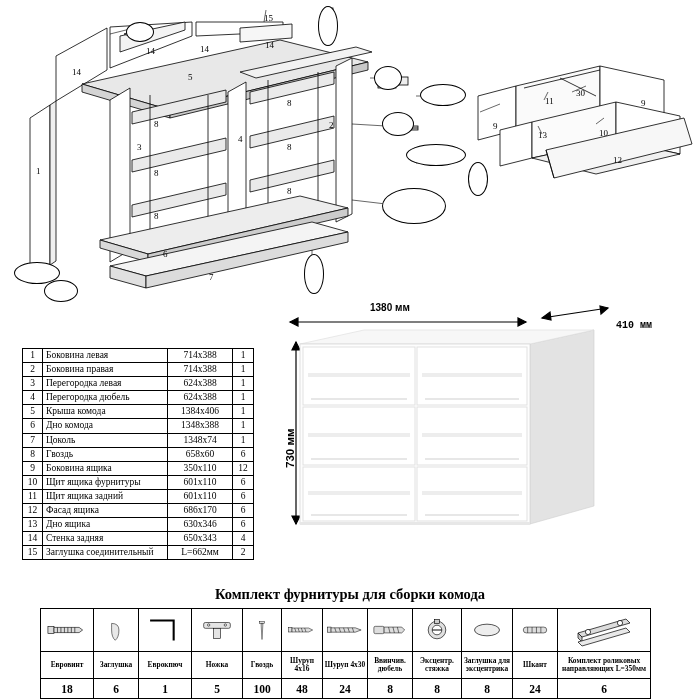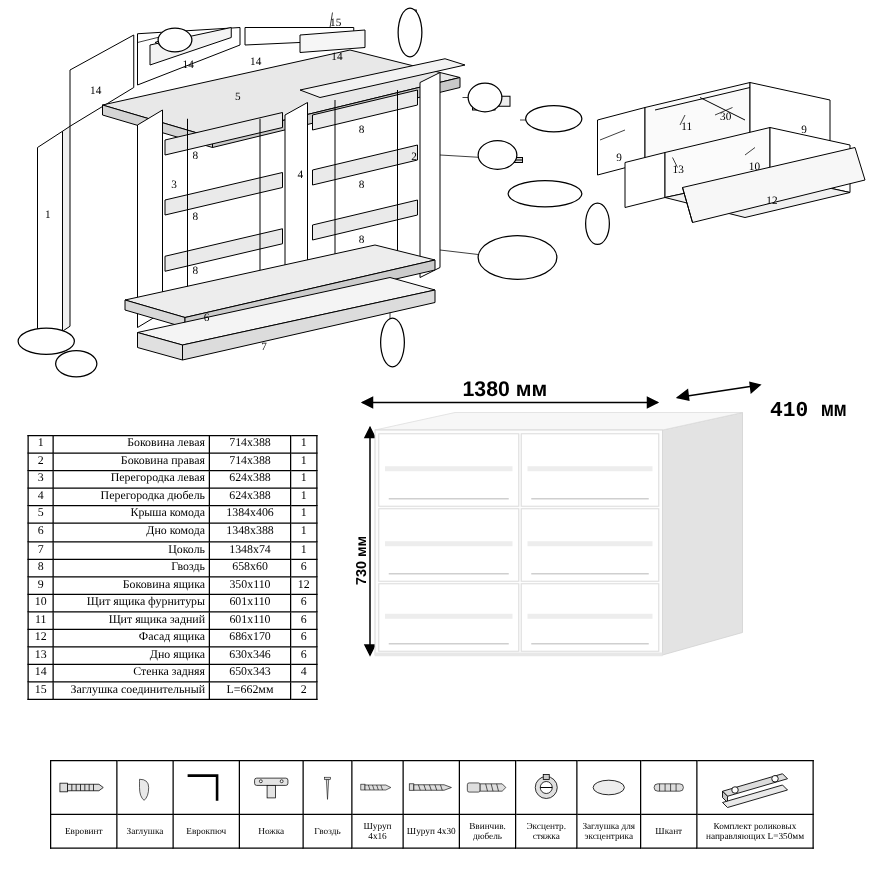--- a/index.html
+++ b/index.html
@@ -27,45 +27,45 @@
     font-family:"Liberation Serif",serif;
   }
   .parts-table td{
     border:1px solid #000;
     padding:0 3px;
     height:13.1px;
     line-height:13.1px;
     white-space:nowrap;
   }
   .parts-table td.idx{width:13px;text-align:center;}
-  .parts-table td.nm{width:118px;text-align:right;}
+  .parts-table td.nm{width:118px;text-align:left;}
   .parts-table td.sz{width:58px;text-align:center;}
   .parts-table td.qt{width:14px;text-align:center;}
 
   
   #product{position:absolute;left:278px;top:300px;width:410px;height:260px;}
-  .dimlabel{position:absolute;font-size:17px;font-weight:bold;font-family:"Liberation Sans",sans-serif;}
+  .dimlabel{position:absolute;font-size:10px;font-weight:bold;font-family:"Liberation Sans",sans-serif;}
   .vdim{position:absolute;font-size:11.5px;font-weight:bold;font-family:"Liberation Sans",sans-serif;
         transform:rotate(-90deg);transform-origin:left top;white-space:nowrap;}
 
   
   #kit-title{
     position:absolute;left:0;top:586px;width:700px;text-align:center;
     font-size:14.5px;font-weight:bold;font-family:"Liberation Serif",serif;
   }
   .kit-table{
     position:absolute;left:40px;top:608px;
     border-collapse:collapse;
     font-size:8px;
     font-family:"Liberation Serif",serif;
     table-layout:fixed;
   }
   .kit-table td{border:1px solid #000;text-align:center;vertical-align:middle;}
   .kit-table tr.icons td{height:42px;padding:0;}
-  .kit-table tr.names td{height:24px;font-size:7.4px;line-height:8.4px;padding:1px;}
+  .kit-table tr.names td{height:24px;font-size:7.4px;line-height:8.4px;padding:1px;font-weight:bold;}
   .kit-table tr.counts td{height:17px;font-size:11.5px;font-weight:bold;}
   .kit-ico{width:100%;height:42px;display:block;}
 </style>
 </head>
 <body>
 
 <div class="stage">
 
   <div id="exploded">
     <svg width="700" height="320" viewBox="0 0 700 320">
@@ -413,20 +413,21 @@
 
         <rect x="22" y="222" width="230" height="3" fill="#e7e7e7"></rect>
       </g>
     </svg>
 
     <div class="dimlabel" style="left:92px;top:2px;">1380 мм</div>
     <div class="dimlabel" style="left:338px;top:20px;font-family:Liberation Mono, monospace;">410 мм</div>
     <div class="vdim" style="left:6px;top:168px;">730 мм</div>
   </div>
 
+  <div id="kit-title">Комплект фурнитуры для сборки комода</div>
 
   <table class="kit-table">
     <tbody>
       <tr class="icons" id="kit-icons">
           <td style="width: 52px;">
             <svg class="kit-ico" viewBox="0 0 60 42">
               <g stroke="#000" stroke-width="0.7" fill="#ddd">
                 <rect x="8" y="17" width="7" height="8"></rect>
                 <path d="M15 18 L44 18 L48 21 L44 24 L15 24 Z"></path>
                 <line x1="19" y1="18" x2="19" y2="24"></line>
@@ -553,16 +554,30 @@
           <td>Ножка</td>
           <td>Гвоздь</td>
           <td>Шуруп 4х16</td>
           <td>Шуруп 4х30</td>
           <td>Ввинчив. дюбель</td>
           <td>Эксцентр. стяжка</td>
           <td>Заглушка для эксцентрика</td>
           <td>Шкант</td>
           <td>Комплект роликовых направляющих L=350мм</td>
         </tr>
+      <tr class="counts" id="kit-counts">
+          <td>18</td>
+          <td>6</td>
+          <td>1</td>
+          <td>5</td>
+          <td>100</td>
+          <td>48</td>
+          <td>24</td>
+          <td>8</td>
+          <td>8</td>
+          <td>8</td>
+          <td>24</td>
+          <td>6</td>
+        </tr>
     </tbody>
   </table>
 
 </div>
 
 </body></html>

